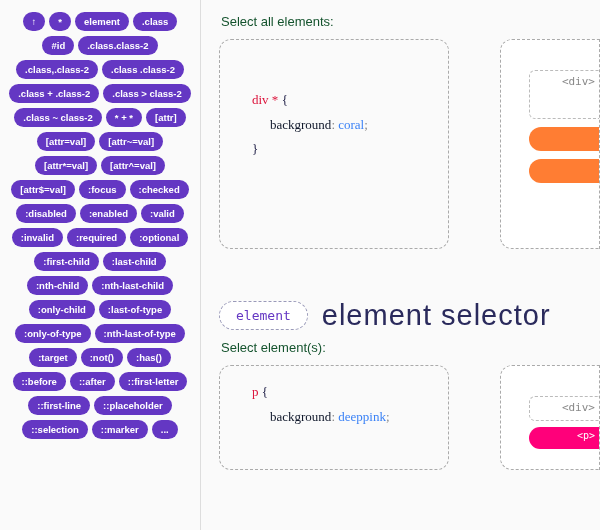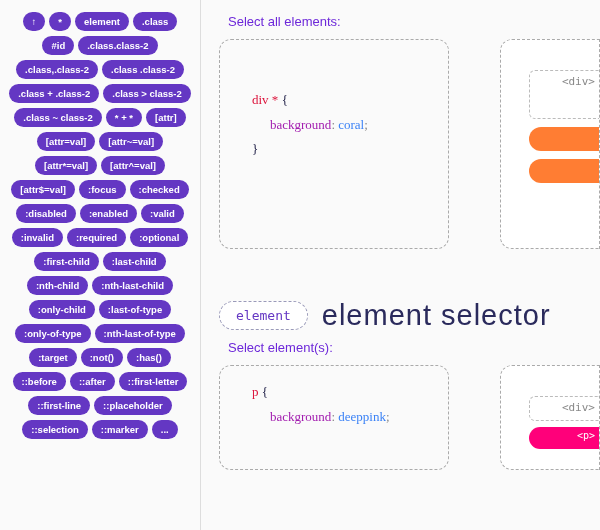--- a/index.html
+++ b/index.html
@@ -30,38 +30,38 @@
     text-align: center;
     white-space: nowrap;
   }
   .main {
     flex: 1;
     height: 530px;
     overflow: hidden;
     padding: 10px 0 0 18px;
     border-left: 1px solid #ddd;
   }
-  .section-label { font-size: 13px; color: #6d28d9; margin: 4px 0 10px 9px; }
+  .section-label { font-size: 13px; color: #14532d; margin: 4px 0 10px 2px; }
   .row { display: flex; gap: 22px; }
   .codebox {
     width: 232px;
     height: 210px;
     border: 1px dashed #aaa;
     border-radius: 12px;
     background: #fafafa;
     padding: 48px 20px 20px 32px;
     font-family: Liberation Serif, serif;
     font-size: 13px;
     line-height: 1.9;
     color: #1c1c44;
   }
   .codebox .sel { color: crimson; }
   .codebox .brace { color: #1c1c44; }
   .codebox .ind { display:inline-block; width:18px; }
-  .codebox .prop { color: #a21caf; }
+  .codebox .prop { color: #0f172a; }
   .codebox .val { color: #3b82f6; }
   .codebox .punc { color: #888; }
 
   .demo {
     flex: 1;
     min-width: 100px;
     border: 1px dashed #aaa;
     border-radius: 12px 0 0 12px;
     background: #fff;
     position: relative;

